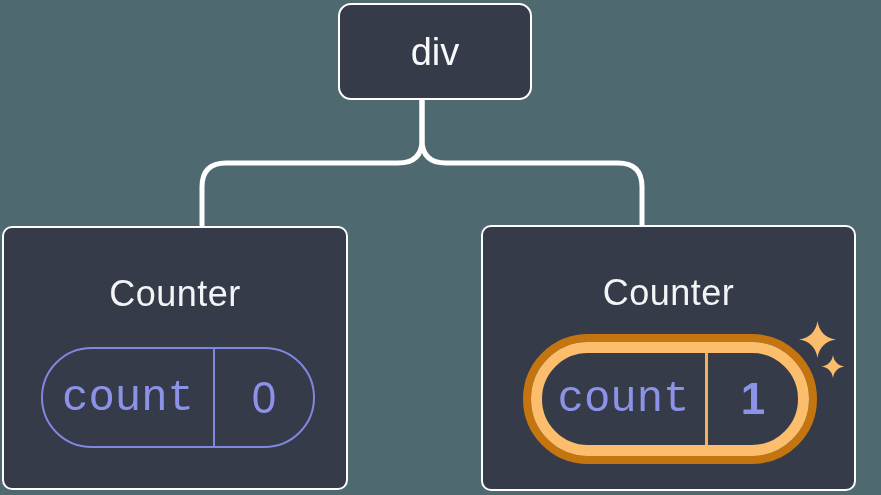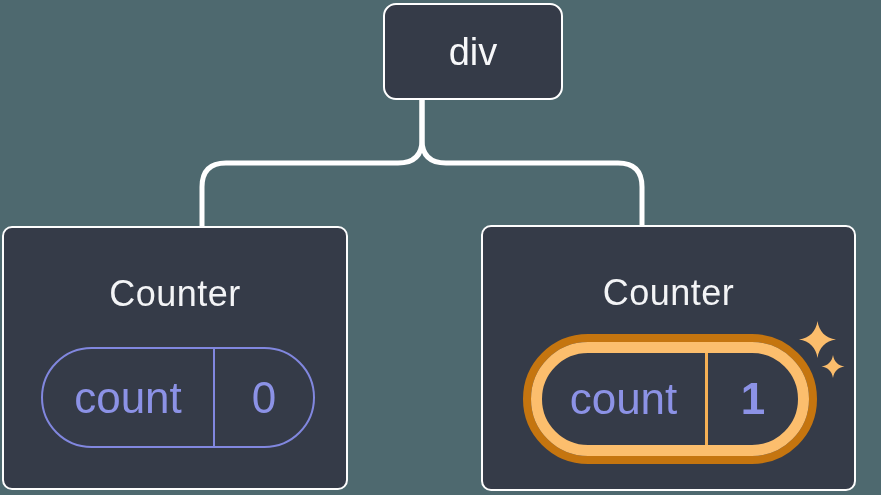--- a/index.html
+++ b/index.html
@@ -9,24 +9,24 @@
     position:relative;
     width:881px;height:495px;
     background:#4E696F;
     overflow:hidden;
   }
 
   .edges{position:absolute;left:0;top:0;width:881px;height:495px;}
   .edges path{stroke:#FFFFFF;stroke-width:5;fill:none;}
 
   .node-root{
-    position:absolute;left:338px;top:3px;width:180px;height:97px;
+    position:absolute;left:338px;top:3px;width:194px;height:97px;
     background:#353B48;border:2.5px solid #FFFFFF;border-radius:13px;
     display:flex;align-items:center;justify-content:center;
-    color:#F7F8FA;font-size:38px;line-height:1;margin-left:45px;
+    color:#F7F8FA;font-size:38px;line-height:1;
   }
 
   .card{
     position:absolute;
     background:#353B48;border:2.5px solid #FDFDFD;border-radius:10px;
   }
   .card.left{left:2px;top:226px;width:346px;height:264px;}
   .card.right{left:481px;top:225px;width:375px;height:266px;}
 
   .card-title{
@@ -36,21 +36,21 @@
   }
 
   
   .pill{
     position:absolute;left:37px;top:119px;width:274px;height:101px;
     border:2px solid #8187DF;border-radius:999px;
     display:flex;align-items:stretch;color:#8C92E6;font-size:44px;
   }
   .pill-name{
     width:172px;border-right:2px solid #8187DF;
-    display:flex;align-items:center;justify-content:center;
+    display:flex;align-items:center;justify-content:center;font-family:Liberation Mono, monospace;
   }
   .pill-value{
     flex:1;display:flex;align-items:center;justify-content:center;
   }
 
   
   .pill-hl{
     position:absolute;left:40px;top:107px;width:294px;height:130px;
     border:8px solid #C5750F;border-radius:999px;
   }

